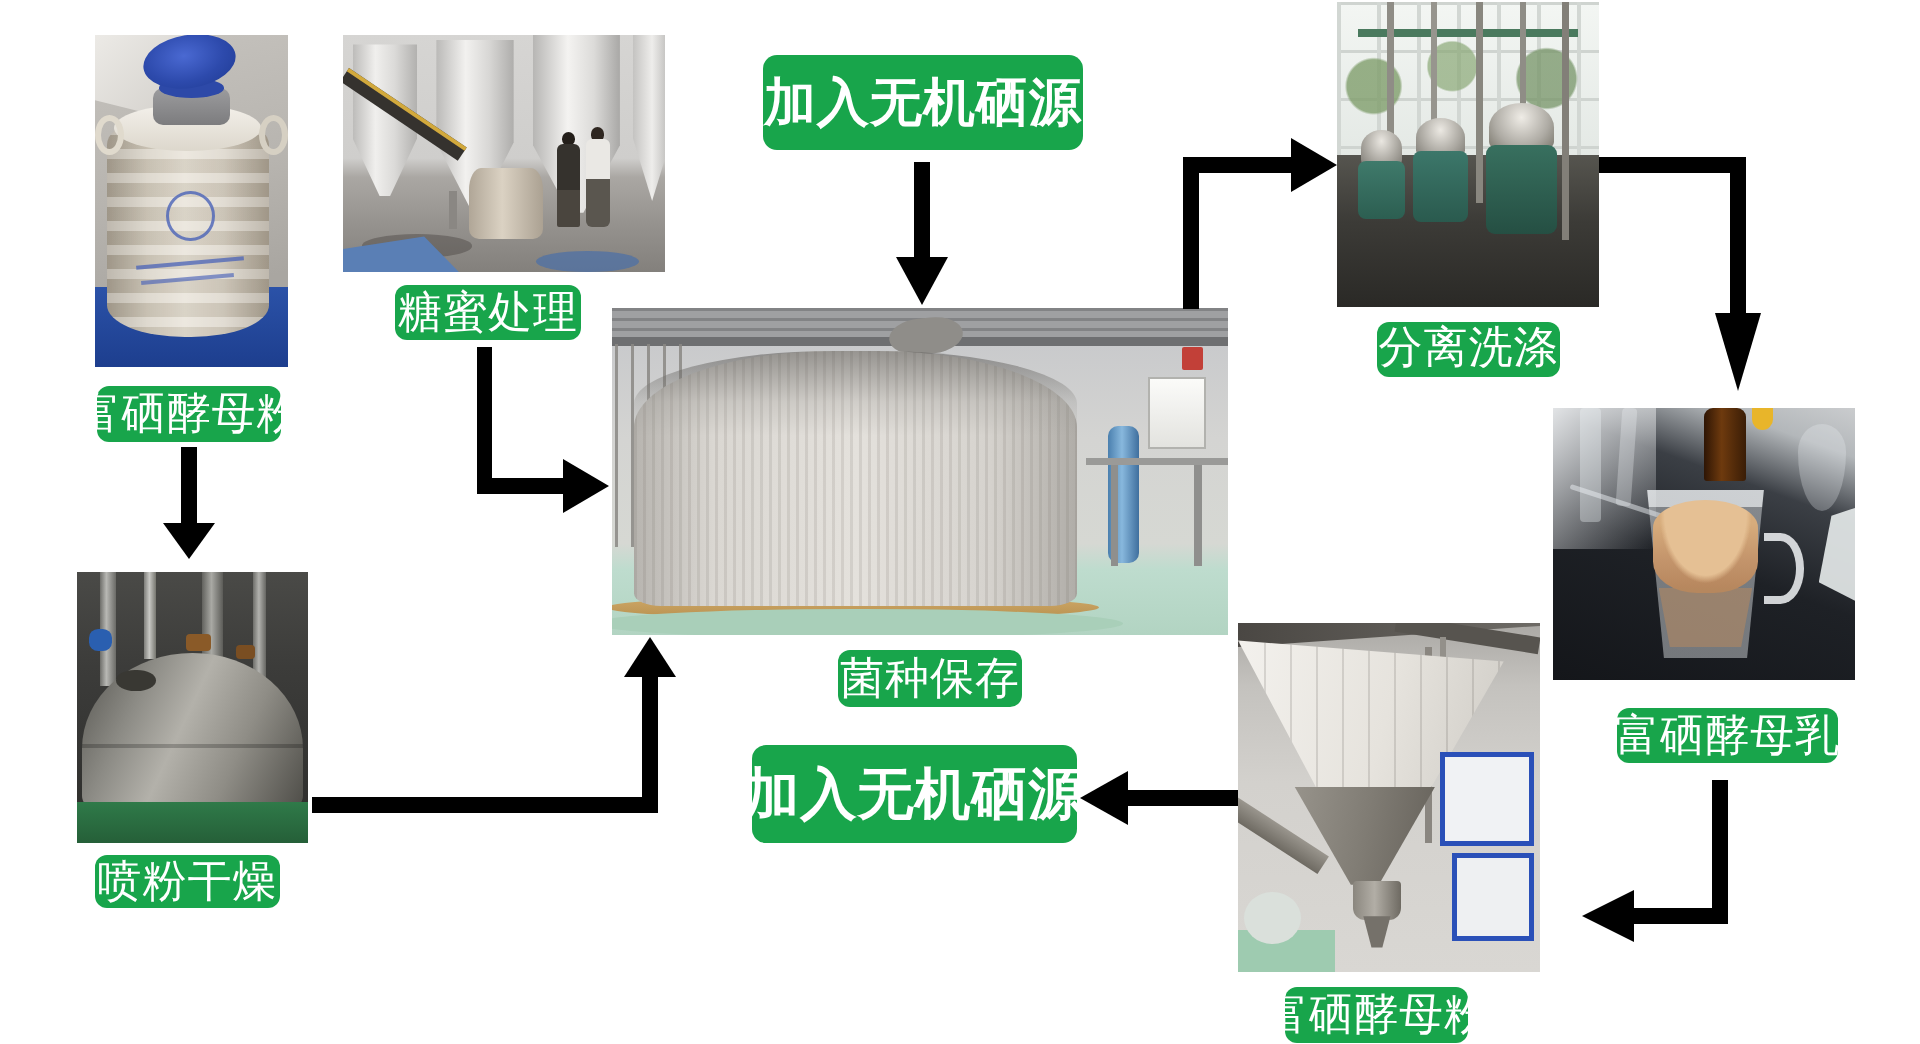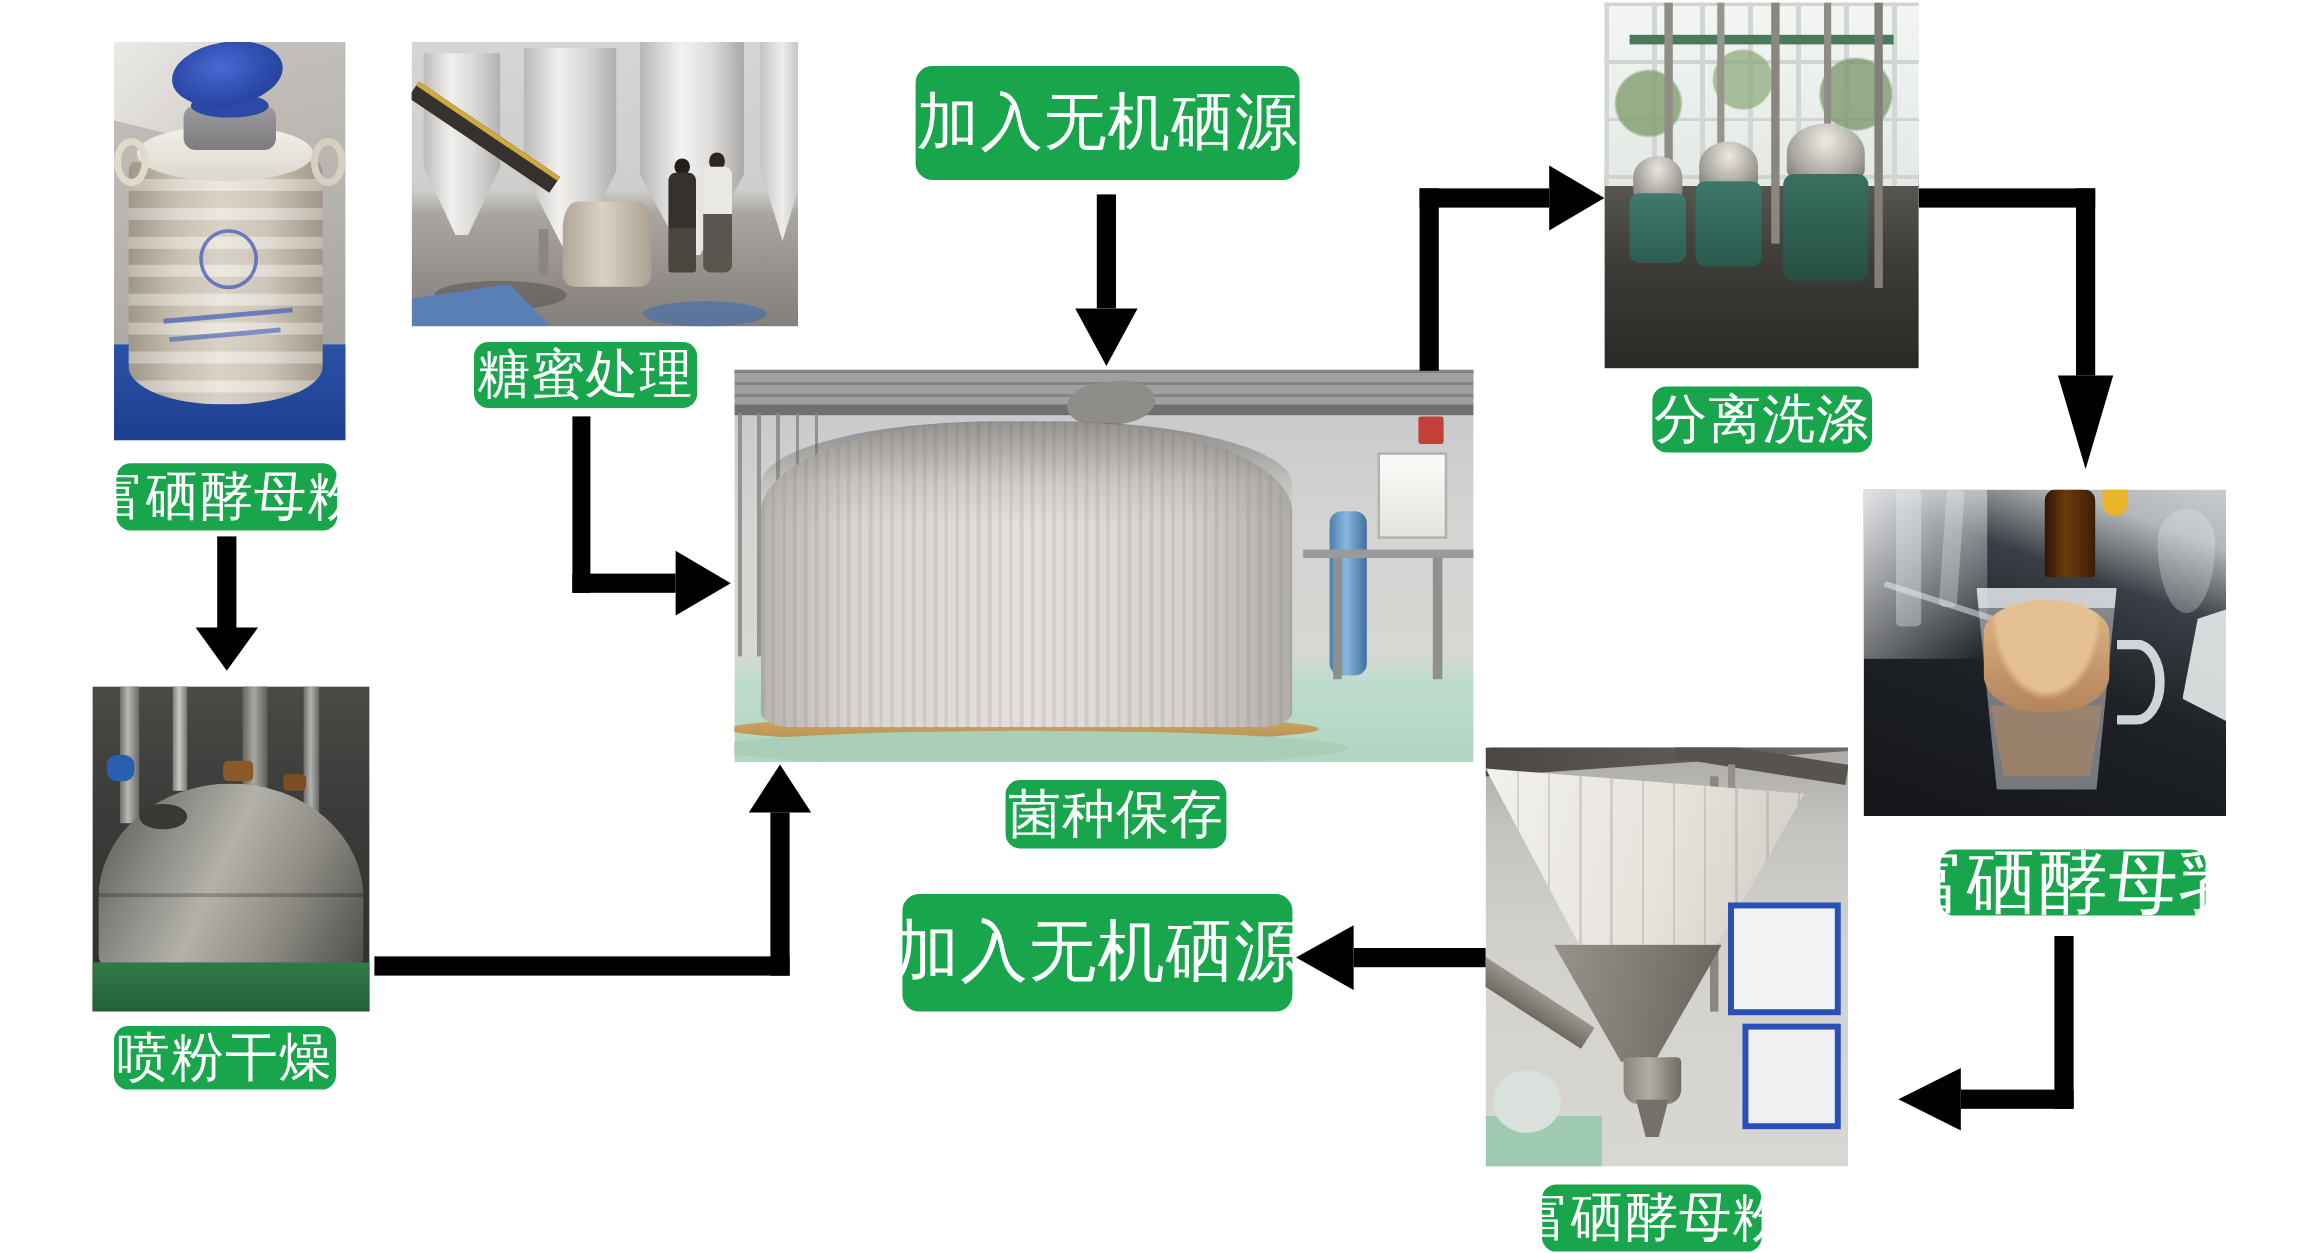--- a/index.html
+++ b/index.html
@@ -3,21 +3,21 @@
 <meta charset="utf-8">
 <style>
   html,body{margin:0;padding:0;background:#fff;}
   .canvas{position:relative;width:1920px;height:1044px;background:#ffffff;overflow:hidden;
           font-family:"Liberation Serif","DejaVu Serif",serif;}
   .photo{position:absolute;overflow:hidden;}
   .photo div{position:absolute;}
   .label{position:absolute;display:flex;align-items:center;justify-content:center;
          background:#18a54b;color:#ffffff;border-radius:12px;line-height:1;
          font-size:44px;letter-spacing:1px;white-space:nowrap;}
-  .label.big{font-size:52px;border-radius:14px;}
+  .label.big{font-size:52px;border-radius:14px;font-weight:bold;}
   .bar{position:absolute;background:#000;}
   .head{position:absolute;width:0;height:0;}
 </style>
 </head>
 <body>
 
 <div class="canvas">
 
   <div class="photo" style="left:95px;top:35px;width:193px;height:332px;">
     <div style="left:0;top:0;width:100%;height:100%;background:linear-gradient(165deg,#c6c3be 0%,#b7b4af 45%,#a9a6a1 75%);"></div>
@@ -170,22 +170,22 @@
     <div style="left:0;top:88%;width:32%;height:12%;background:#9ecbb0;"></div>
     <div style="left:2%;top:77%;width:19%;height:15%;background:#dae0db;border-radius:50%;"></div>
     <div style="left:67%;top:37%;width:31%;height:27%;background:#f0f2f4;border:5px solid #2a50b8;box-sizing:border-box;"></div>
     <div style="left:71%;top:66%;width:27%;height:25%;background:#eef0f2;border:5px solid #2a50b8;box-sizing:border-box;"></div>
   </div>
 
   <div class="label" style="left:97px;top:386px;width:184px;height:56px;">富硒酵母粉</div>
   <div class="label" style="left:395px;top:285px;width:186px;height:55px;">糖蜜处理</div>
   <div class="label big" style="left:763px;top:55px;width:320px;height:95px;">加入无机硒源</div>
   <div class="label" style="left:838px;top:650px;width:184px;height:57px;">菌种保存</div>
-  <div class="label" style="left:1377px;top:322px;width:183px;height:55px;">分离洗涤</div>
-  <div class="label" style="left:1617px;top:708px;width:221px;height:55px;font-size:58px;">富硒酵母乳</div>
+  <div class="label" style="left:1377px;top:322px;width:183px;height:55px;font-family:Liberation Mono, monospace;">分离洗涤</div>
+  <div class="label" style="left:1617px;top:708px;width:221px;height:55px;font-size:44px;">富硒酵母乳</div>
   <div class="label big" style="left:752px;top:745px;width:325px;height:98px;font-size:56px;">加入无机硒源</div>
   <div class="label" style="left:95px;top:855px;width:185px;height:53px;">喷粉干燥</div>
   <div class="label" style="left:1285px;top:987px;width:183px;height:56px;">富硒酵母粉</div>
 
   <div class="bar" style="left:181px;top:447px;width:16px;height:78px;"></div>
   <div class="head" style="left:163px;top:523px;border-left:26px solid transparent;border-right:26px solid transparent;border-top:36px solid #000;"></div>
 
   <div class="bar" style="left:477px;top:347px;width:15px;height:147px;"></div>
   <div class="bar" style="left:477px;top:478px;width:86px;height:16px;"></div>
   <div class="head" style="left:563px;top:459px;border-top:27px solid transparent;border-bottom:27px solid transparent;border-left:46px solid #000;"></div>

